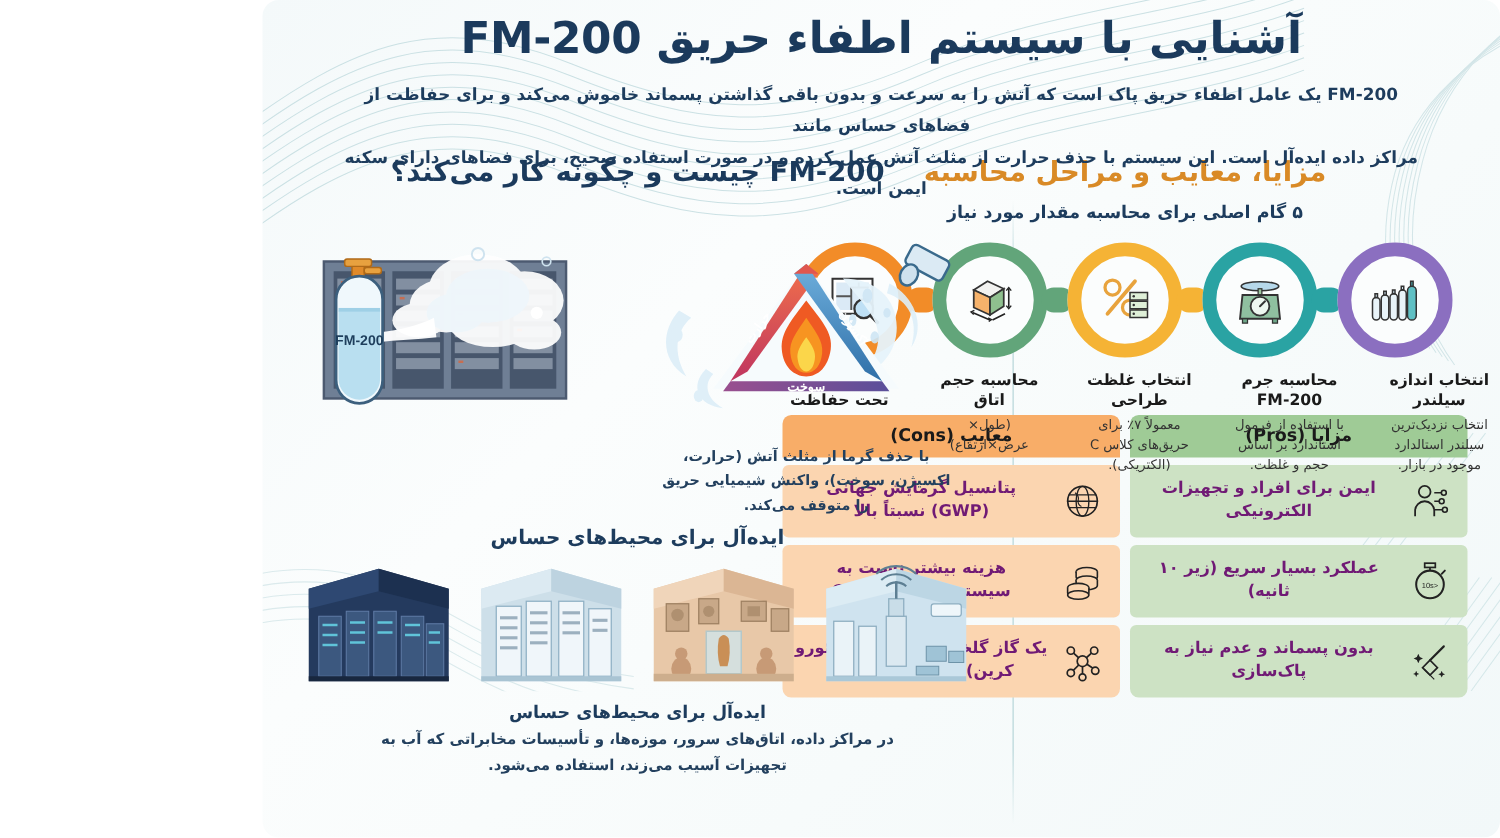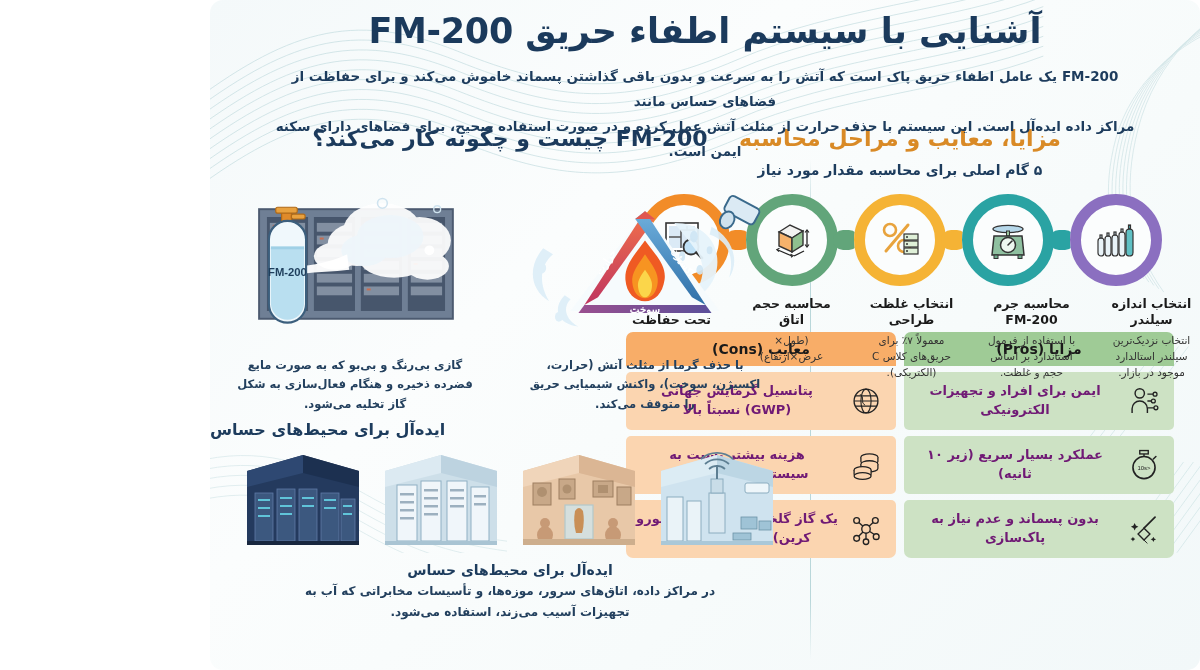--- a/index.html
+++ b/index.html
@@ -93,21 +93,21 @@
   .trow .t-txt { flex: 1; font-size: 13px; font-weight: bold; color: #701a75; line-height: 1.45; text-align: center; }
   .trow .t-ico { width: 40px; height: 40px; flex: 0 0 auto; display: flex; align-items: center; justify-content: center; }
 
   
   .panels { display: flex; flex-direction: row-reverse; margin-top: 22px; }
   .panel { width: 290px; padding: 0 8px; text-align: center; }
   .panel-art { height: 175px; display: flex; align-items: center; justify-content: center; }
   .panel-title { font-size: 14.5px; font-weight: bold; color: #1d3c5d; margin-top: 4px; }
   .panel-desc { font-size: 11.5px; font-weight: bold; color: #23405e; line-height: 1.7; margin-top: 5px; padding: 0 18px; }
 
-  .ideal-head { text-align: left; font-size: 16px; font-weight: bold; color: #1d3c5d; margin-top: 6px; }
+  .ideal-head { text-align: center; font-size: 16px; font-weight: bold; color: #1d3c5d; margin-top: 6px; }
   .rooms { display: flex; flex-direction: row-reverse; justify-content: center; gap: 10px; margin-top: 10px; }
   .room { width: 128px; height: 105px; }
   .ideal-title { text-align: center; font-size: 14px; font-weight: bold; color: #1d3c5d; margin-top: 8px; }
   .ideal-desc { text-align: center; font-size: 12px; font-weight: bold; color: #23405e; line-height: 1.7; margin-top: 3px; padding: 0 70px; }
 </style>
 </head>
 <body>
 
 <div id="page">
 
@@ -452,21 +452,20 @@
               <rect x="52" y="42" width="38" height="104" rx="19" fill="#f0f8fc" stroke="#3c5f7d" stroke-width="2.2"></rect>
               <path d="M54 70 h34 v56 a17 17 0 0 1 -17 17 a17 17 0 0 1 -17 -17 z" fill="#b9dff0"></path>
               <rect x="54" y="68" width="34" height="3" fill="#9fd0e6"></rect>
               <text x="71" y="98" font-size="11.5" font-weight="bold" font-family="'Liberation Sans',sans-serif" text-anchor="middle" fill="#1e3e5c">FM-200</text>
             </g>
             <ellipse cx="216" cy="72" rx="5" ry="5" fill="#ffffff"></ellipse>
             <circle cx="168" cy="24" r="5" fill="none" stroke="#cfe3ef" stroke-width="1.6"></circle>
             <circle cx="224" cy="30" r="3.5" fill="none" stroke="#cfe3ef" stroke-width="1.4"></circle>
           </svg>
         </div>
-        <div class="panel-desc">گازی بی‌رنگ و بی‌بو که به صورت مایع فضرده ذخیره و هنگام فعال‌سازی به شکل گاز تخلیه می‌شود.</div>
       </div>
 
       <div class="panel">
         <div class="panel-art">
           <svg viewBox="0 0 280 170" width="275" height="168">
             <defs>
               <linearGradient id="gheat" x1="0" y1="0" x2="0" y2="1">
                 <stop offset="0" stop-color="#f2714a"></stop>
                   <stop offset="1" stop-color="#bf3560"></stop>
               </linearGradient>

